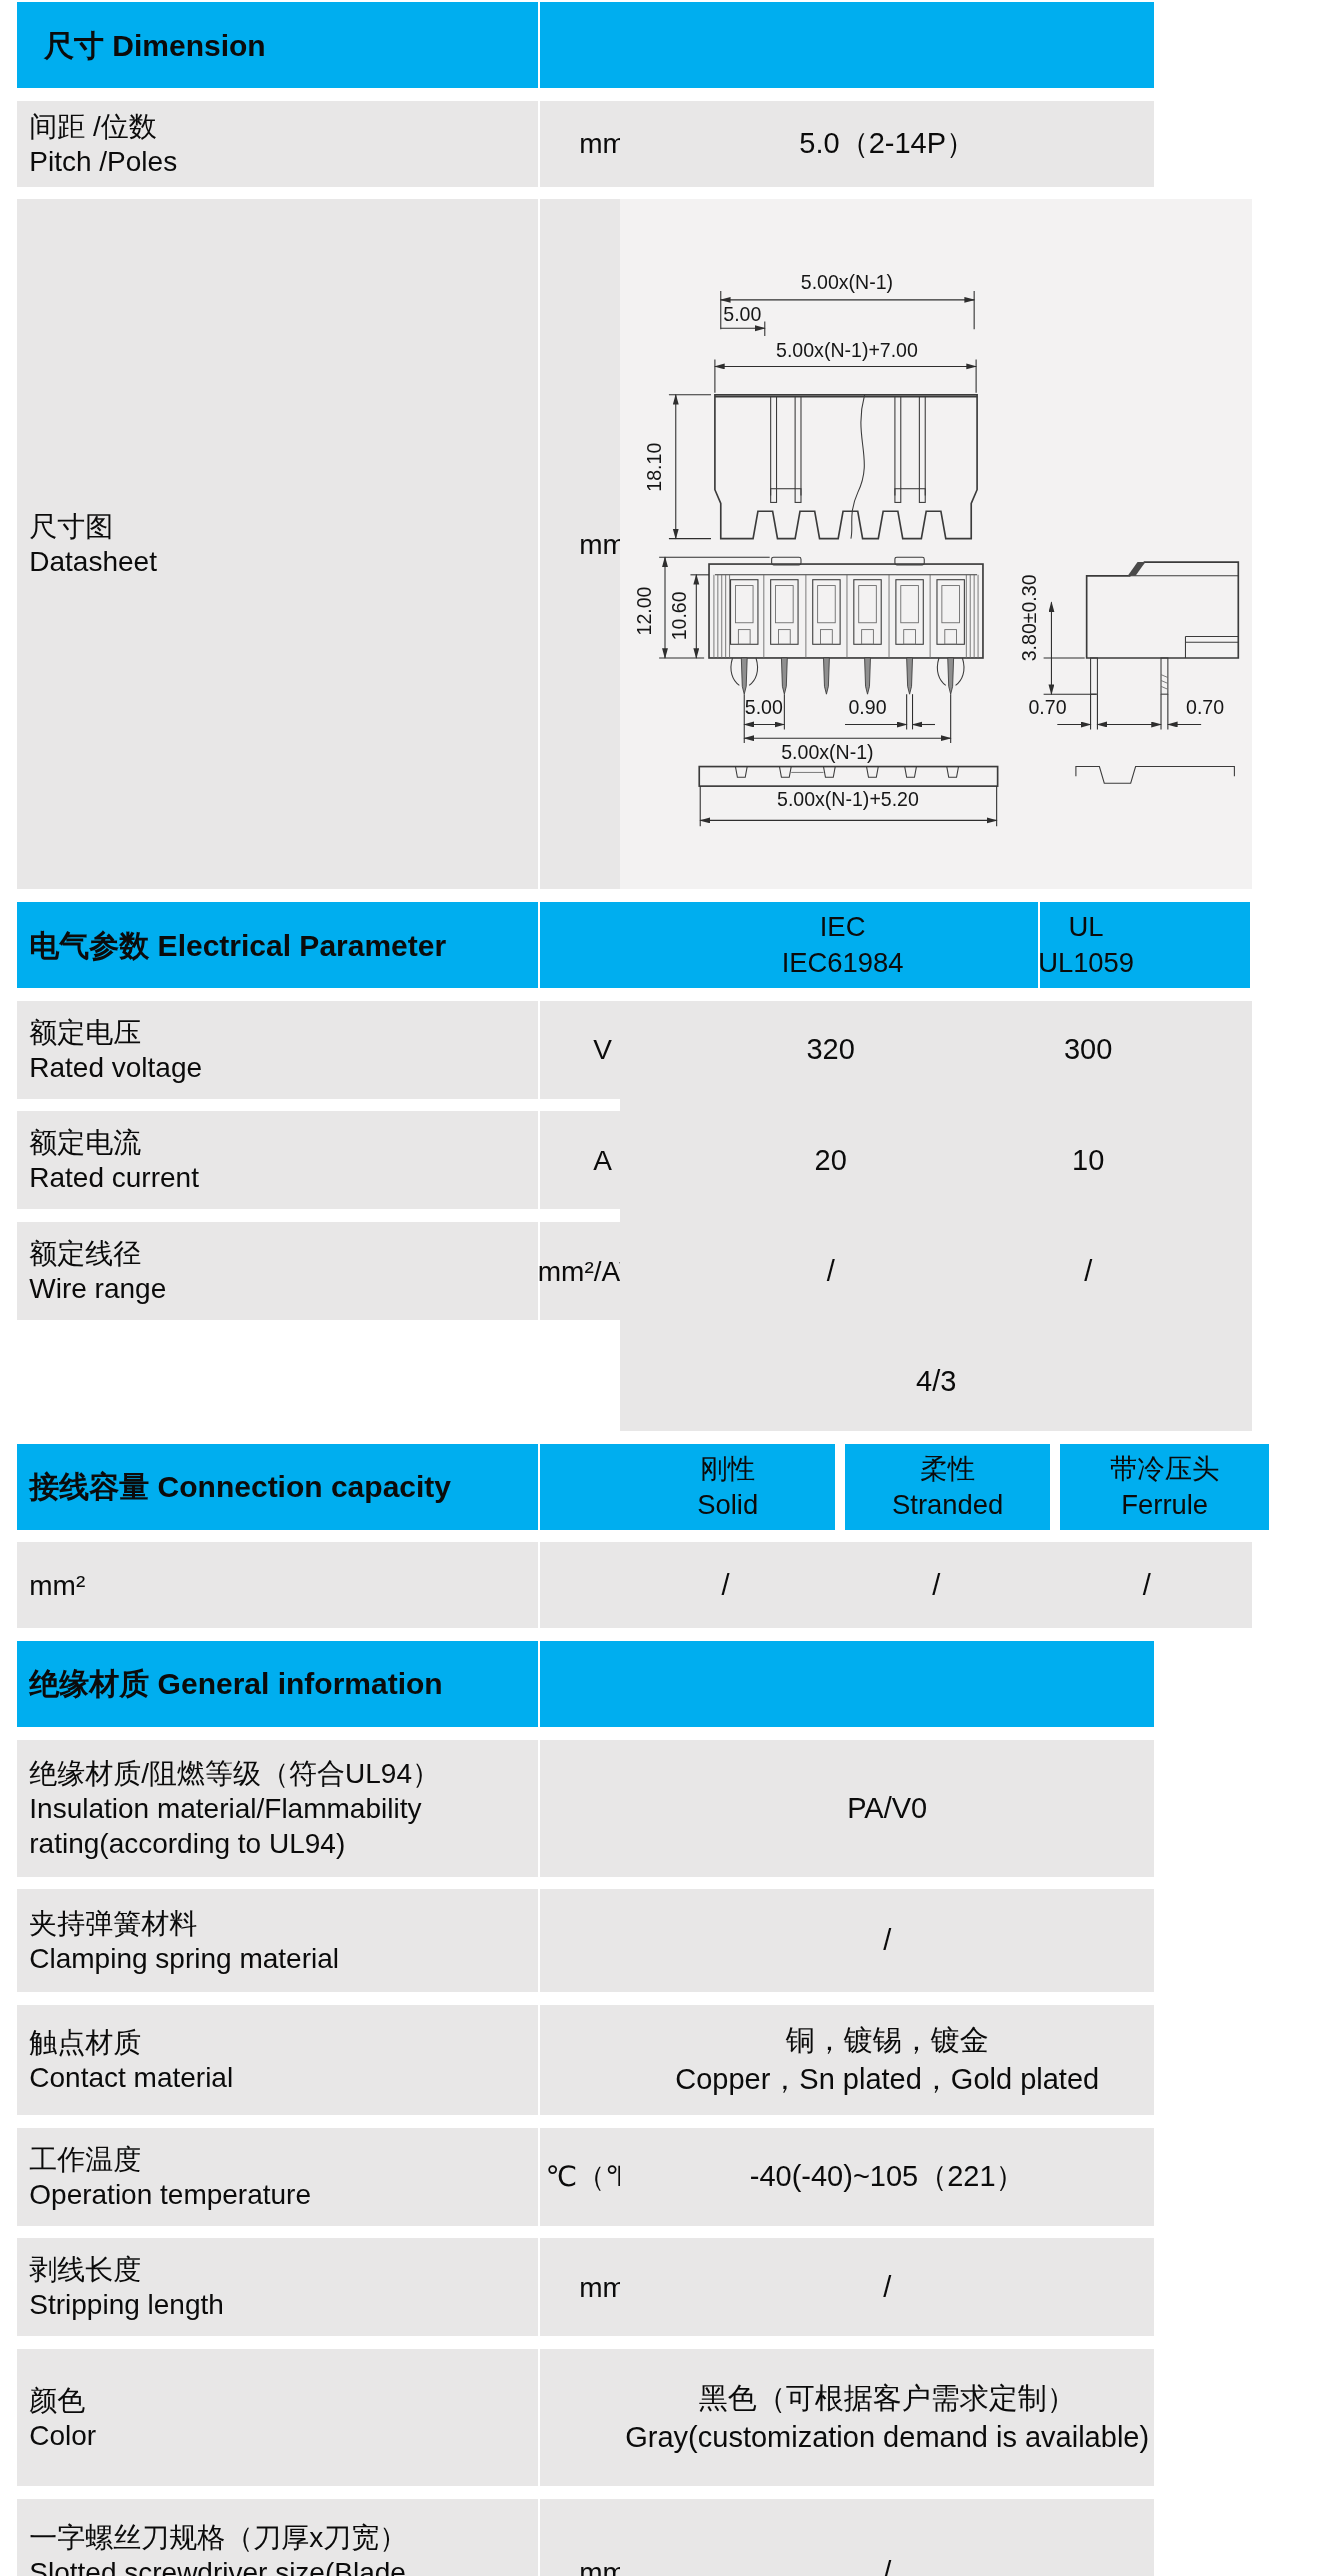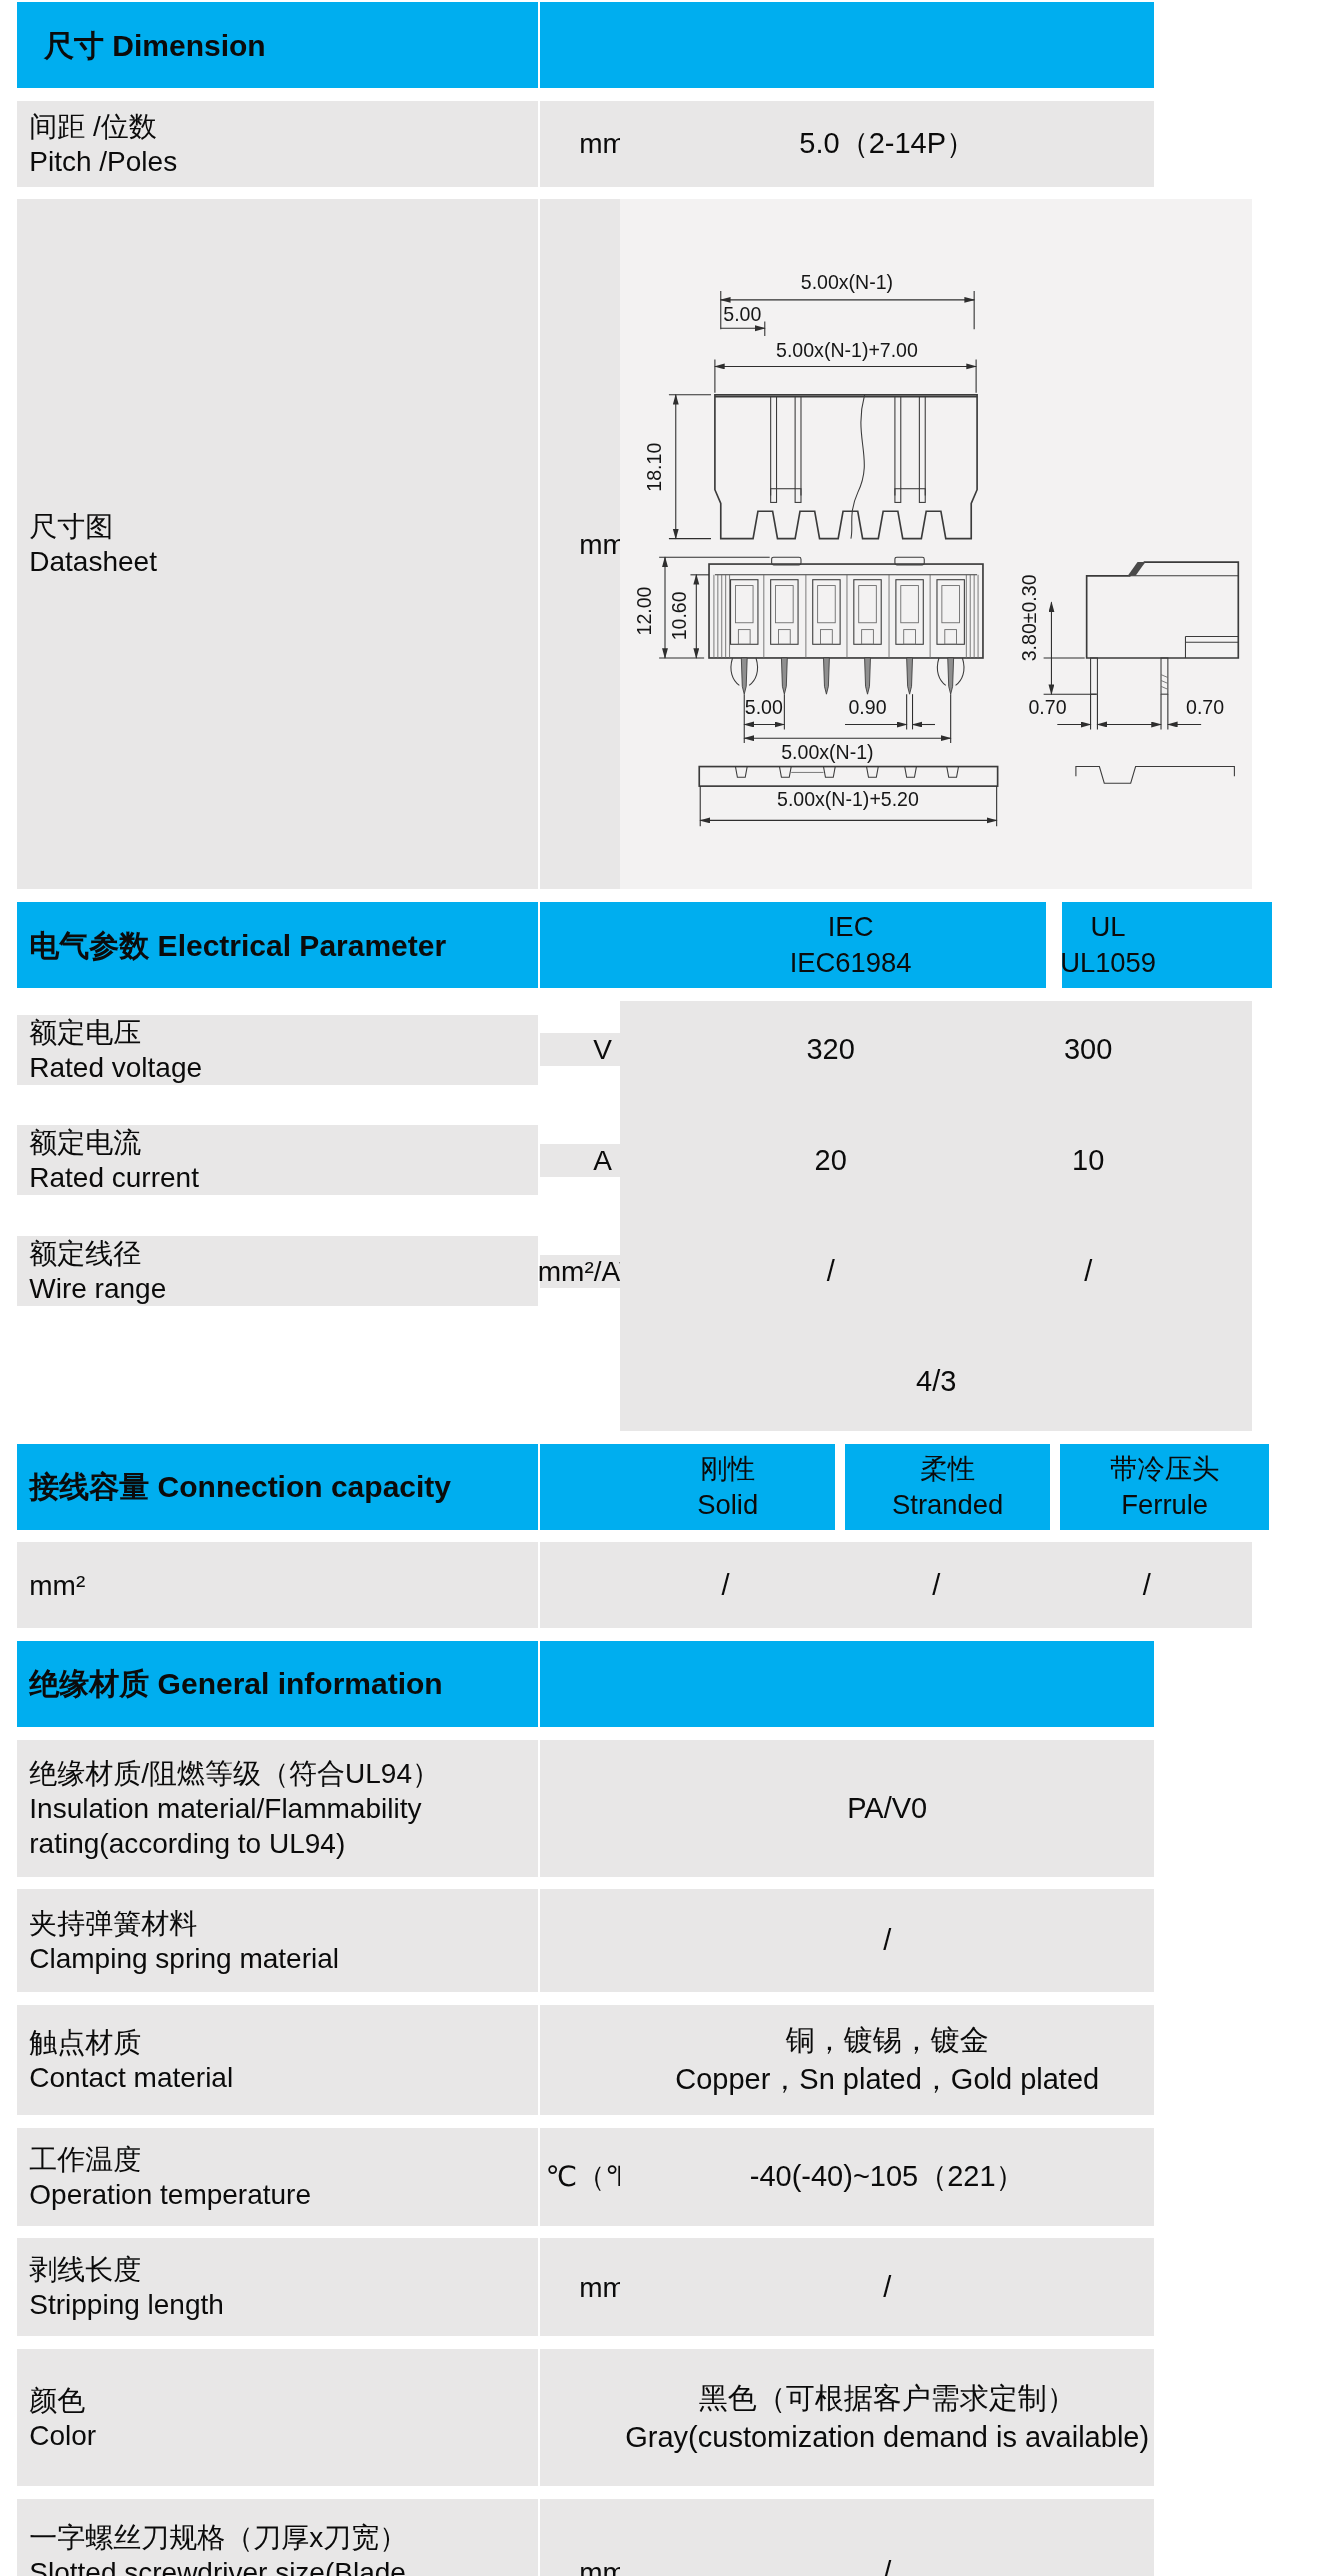--- a/index.html
+++ b/index.html
@@ -27,23 +27,23 @@
     font-size:28px;line-height:33px;box-sizing:border-box;padding:0 3.9px;
   }
   .rgt{
     width:534px;flex:none;margin-left:18.6px;background:var(--cell);
     display:flex;flex-direction:column;align-items:center;justify-content:center;
     text-align:left;font-size:29px;line-height:39px;box-sizing:border-box;
   }
   .hdr .lbl,.hdr .unit,.hdr .rgt,.cyan{background:var(--accent);}
   .hdr .lbl{font-weight:bold;font-size:30px;}
   .h88{height:86px;}
-  .h100{height:98px;align-items:center;}
+  .h100{height:98px;}
   .grid2{
-    width:728px;margin-left:23px;display:grid;grid-template-columns:421px 210px;column-gap:16px;
+    width:728px;margin-left:15px;display:grid;grid-template-columns:421px 210px;column-gap:2px;
   }
   .grid3{
     width:632px;margin-left:18.6px;display:grid;grid-template-columns:215px 205px 209px;column-gap:10px;
   }
   .gcell{
     background:var(--accent);display:flex;flex-direction:column;align-items:center;justify-content:center;
     text-align:center;font-size:27.4px;line-height:36px;
   }
   .gcell.iec{padding-left:31px;}
   .gcell.ul{padding-right:117px;box-sizing:border-box;}

